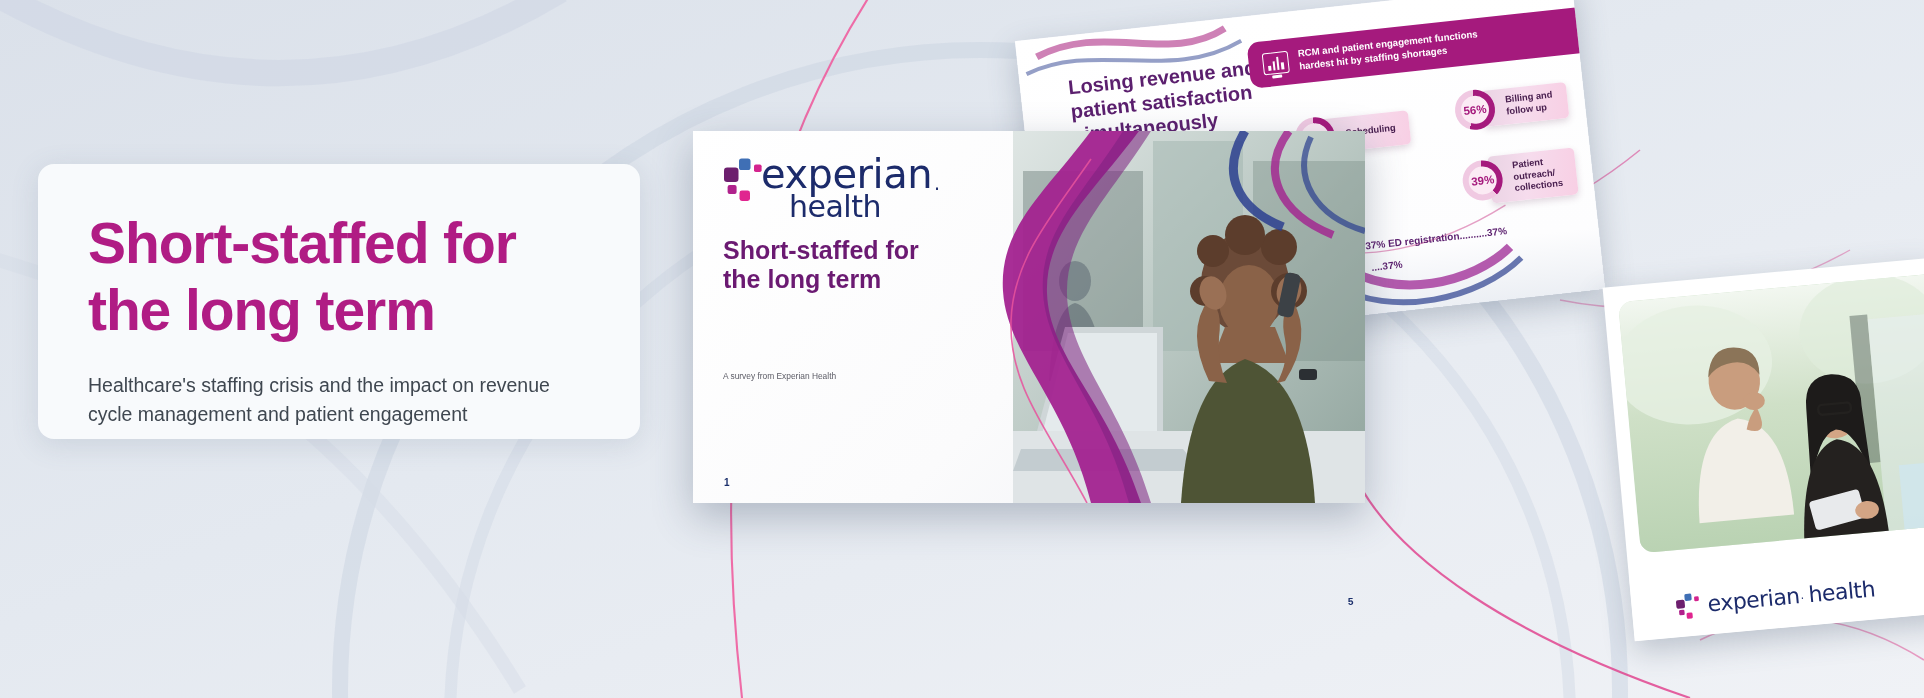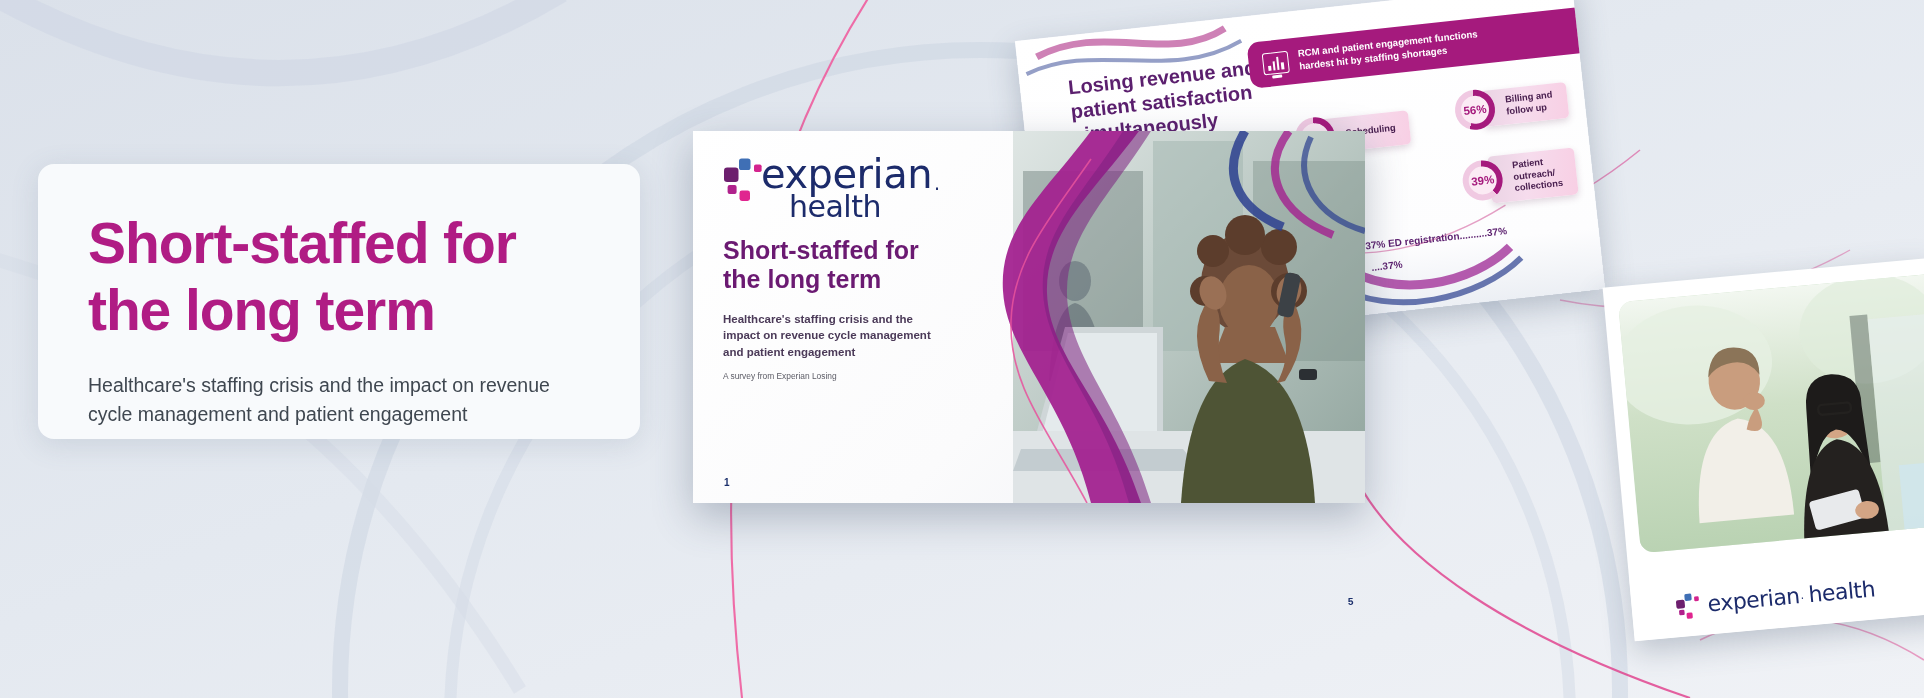--- a/index.html
+++ b/index.html
@@ -394,23 +394,20 @@
               <span class="exp-word" style="font-size:40px;line-height:.92">experian</span>
               <span class="exp-word" style="font-size:19px;line-height:1;margin-left:2px">.</span>
             </div>
             <div class="exp-word" style="font-size:30px;line-height:1.05;margin-left:28px;margin-top:-2px">health</div>
           </div>
         </div>
       </div>
 
       <div id="cover-title">Short-staffed for
 the long term</div>
-      <div id="cover-sub">Healthcare's staffing crisis and the
-impact on revenue cycle management
-and patient engagement</div>
-      <div id="cover-byline">A survey from Experian Losing</div>
+      <div id="cover-byline">A survey from Experian Health</div>
       <div id="cover-pageno">1</div>
     </div>
 
     <div class="cover-pagenum-5">5</div>
 
   </div>
 </div>
 
 </body></html>

